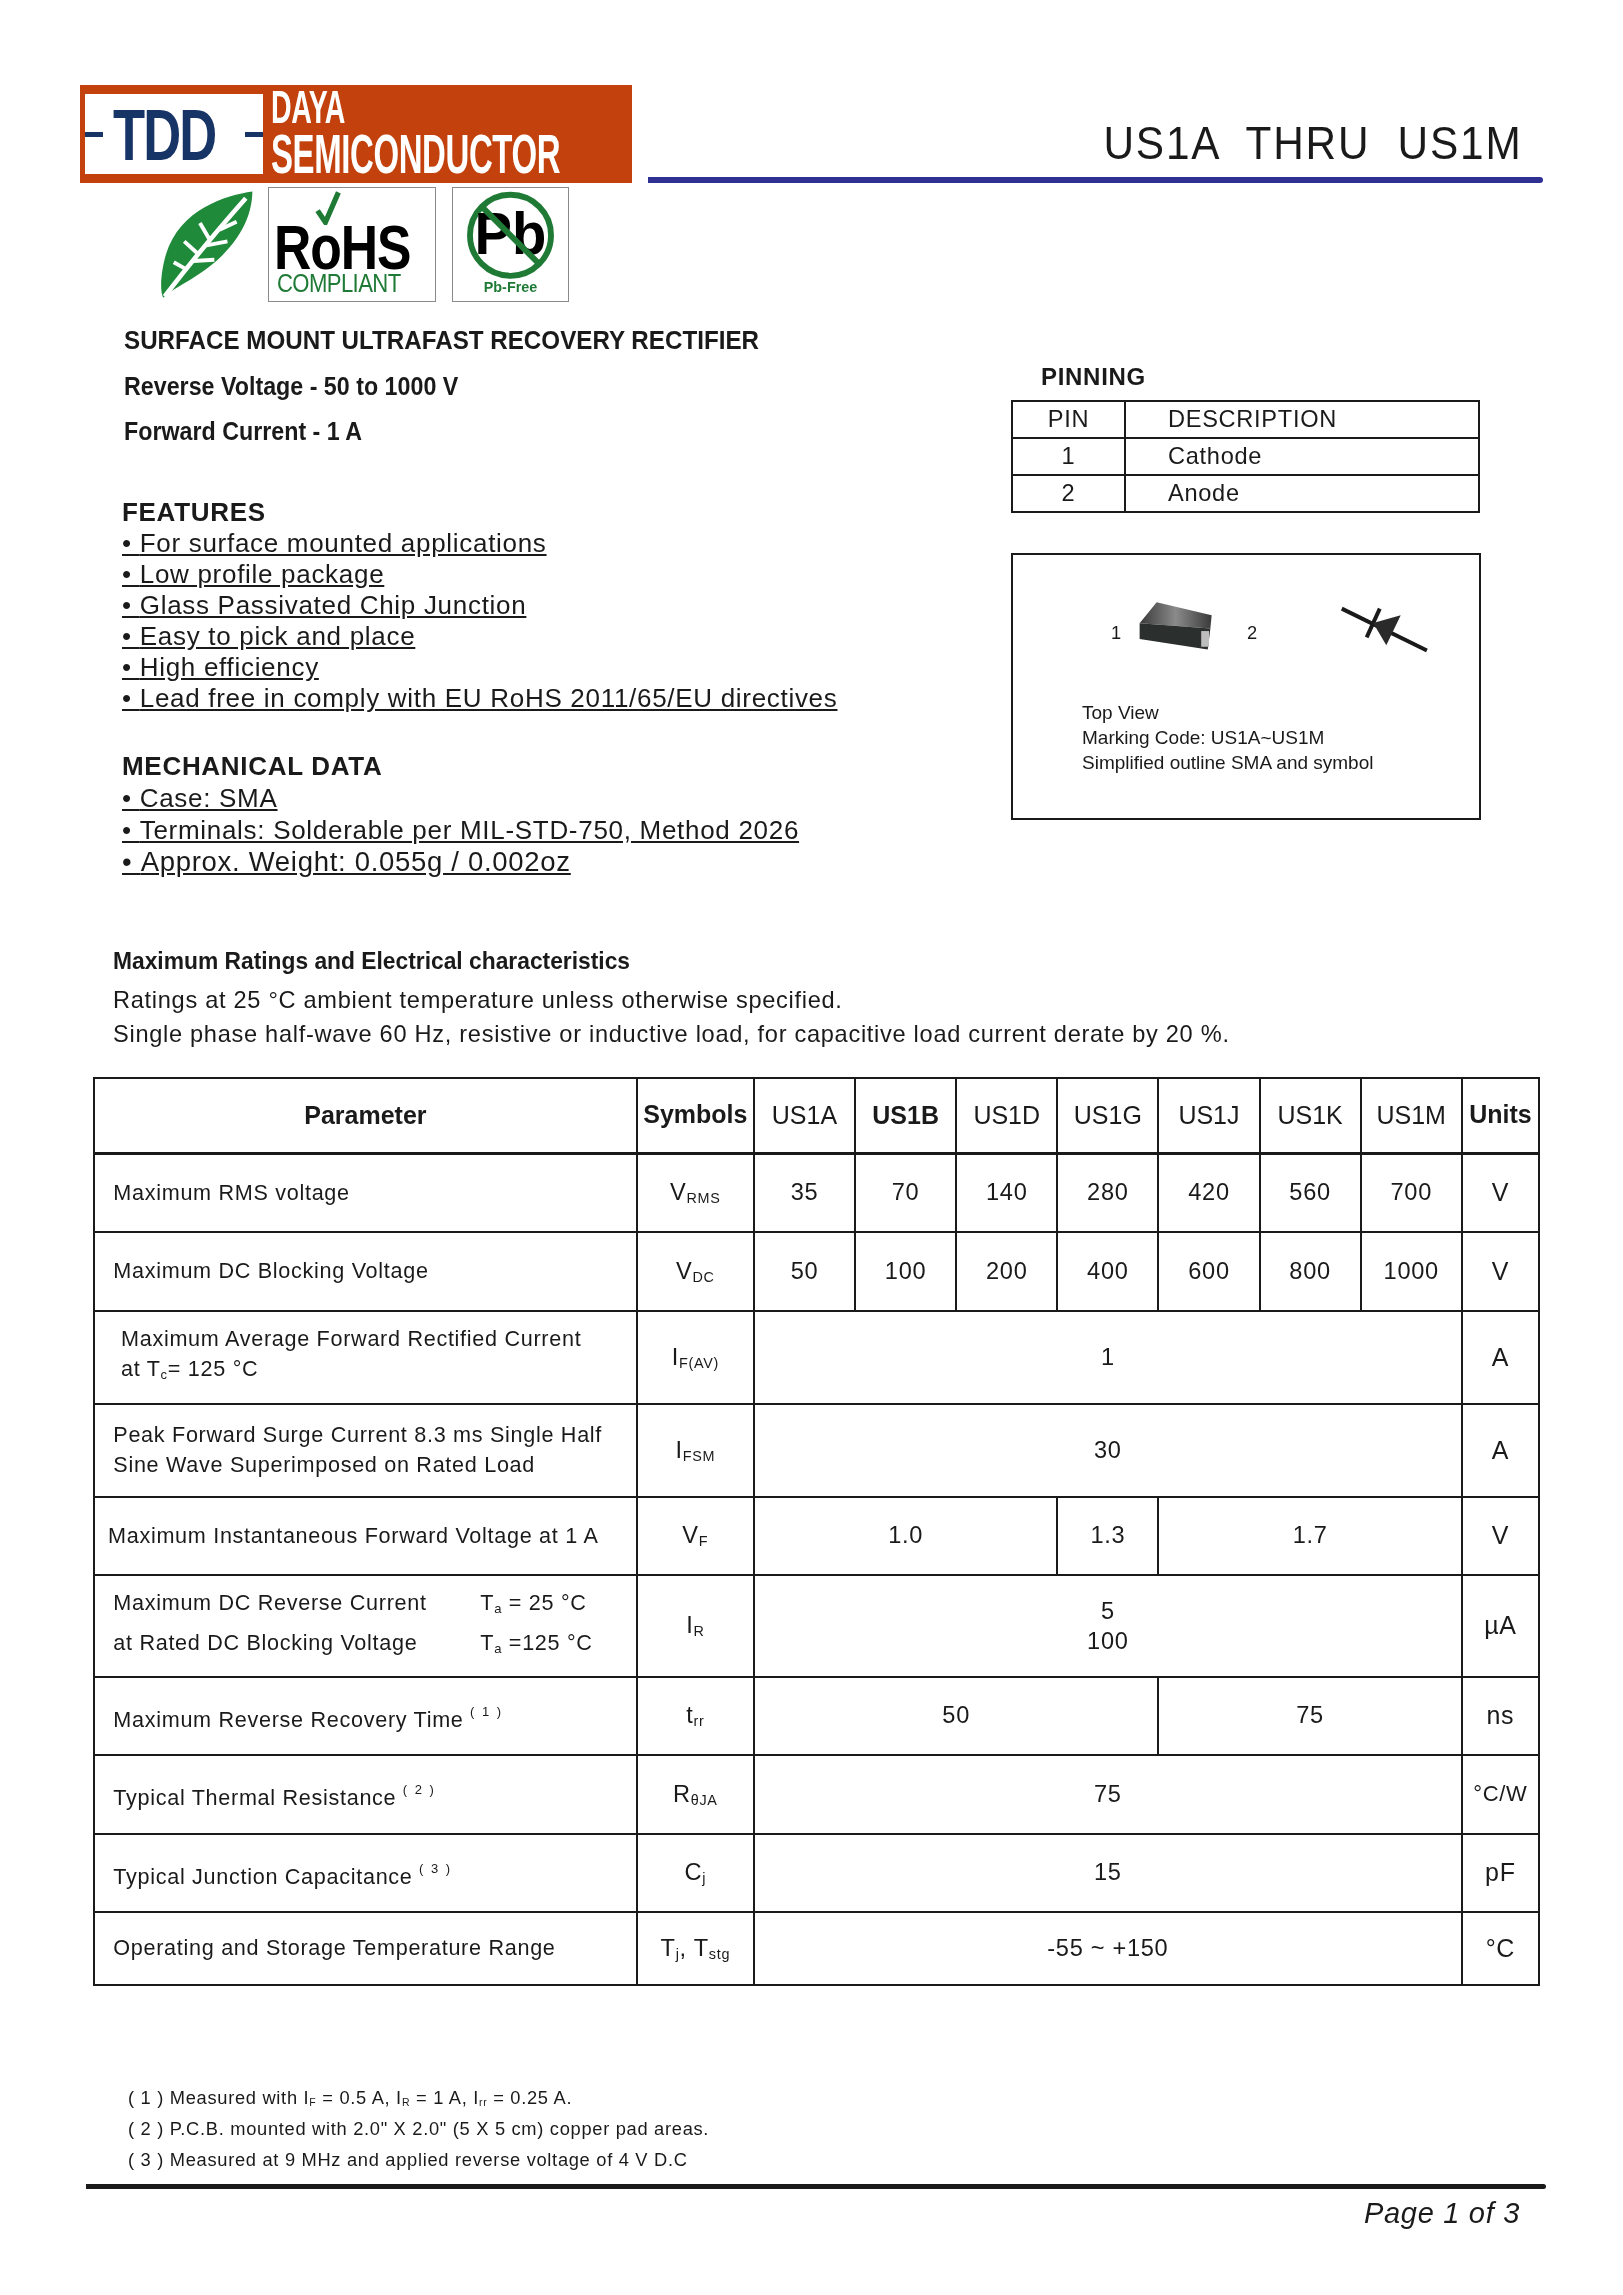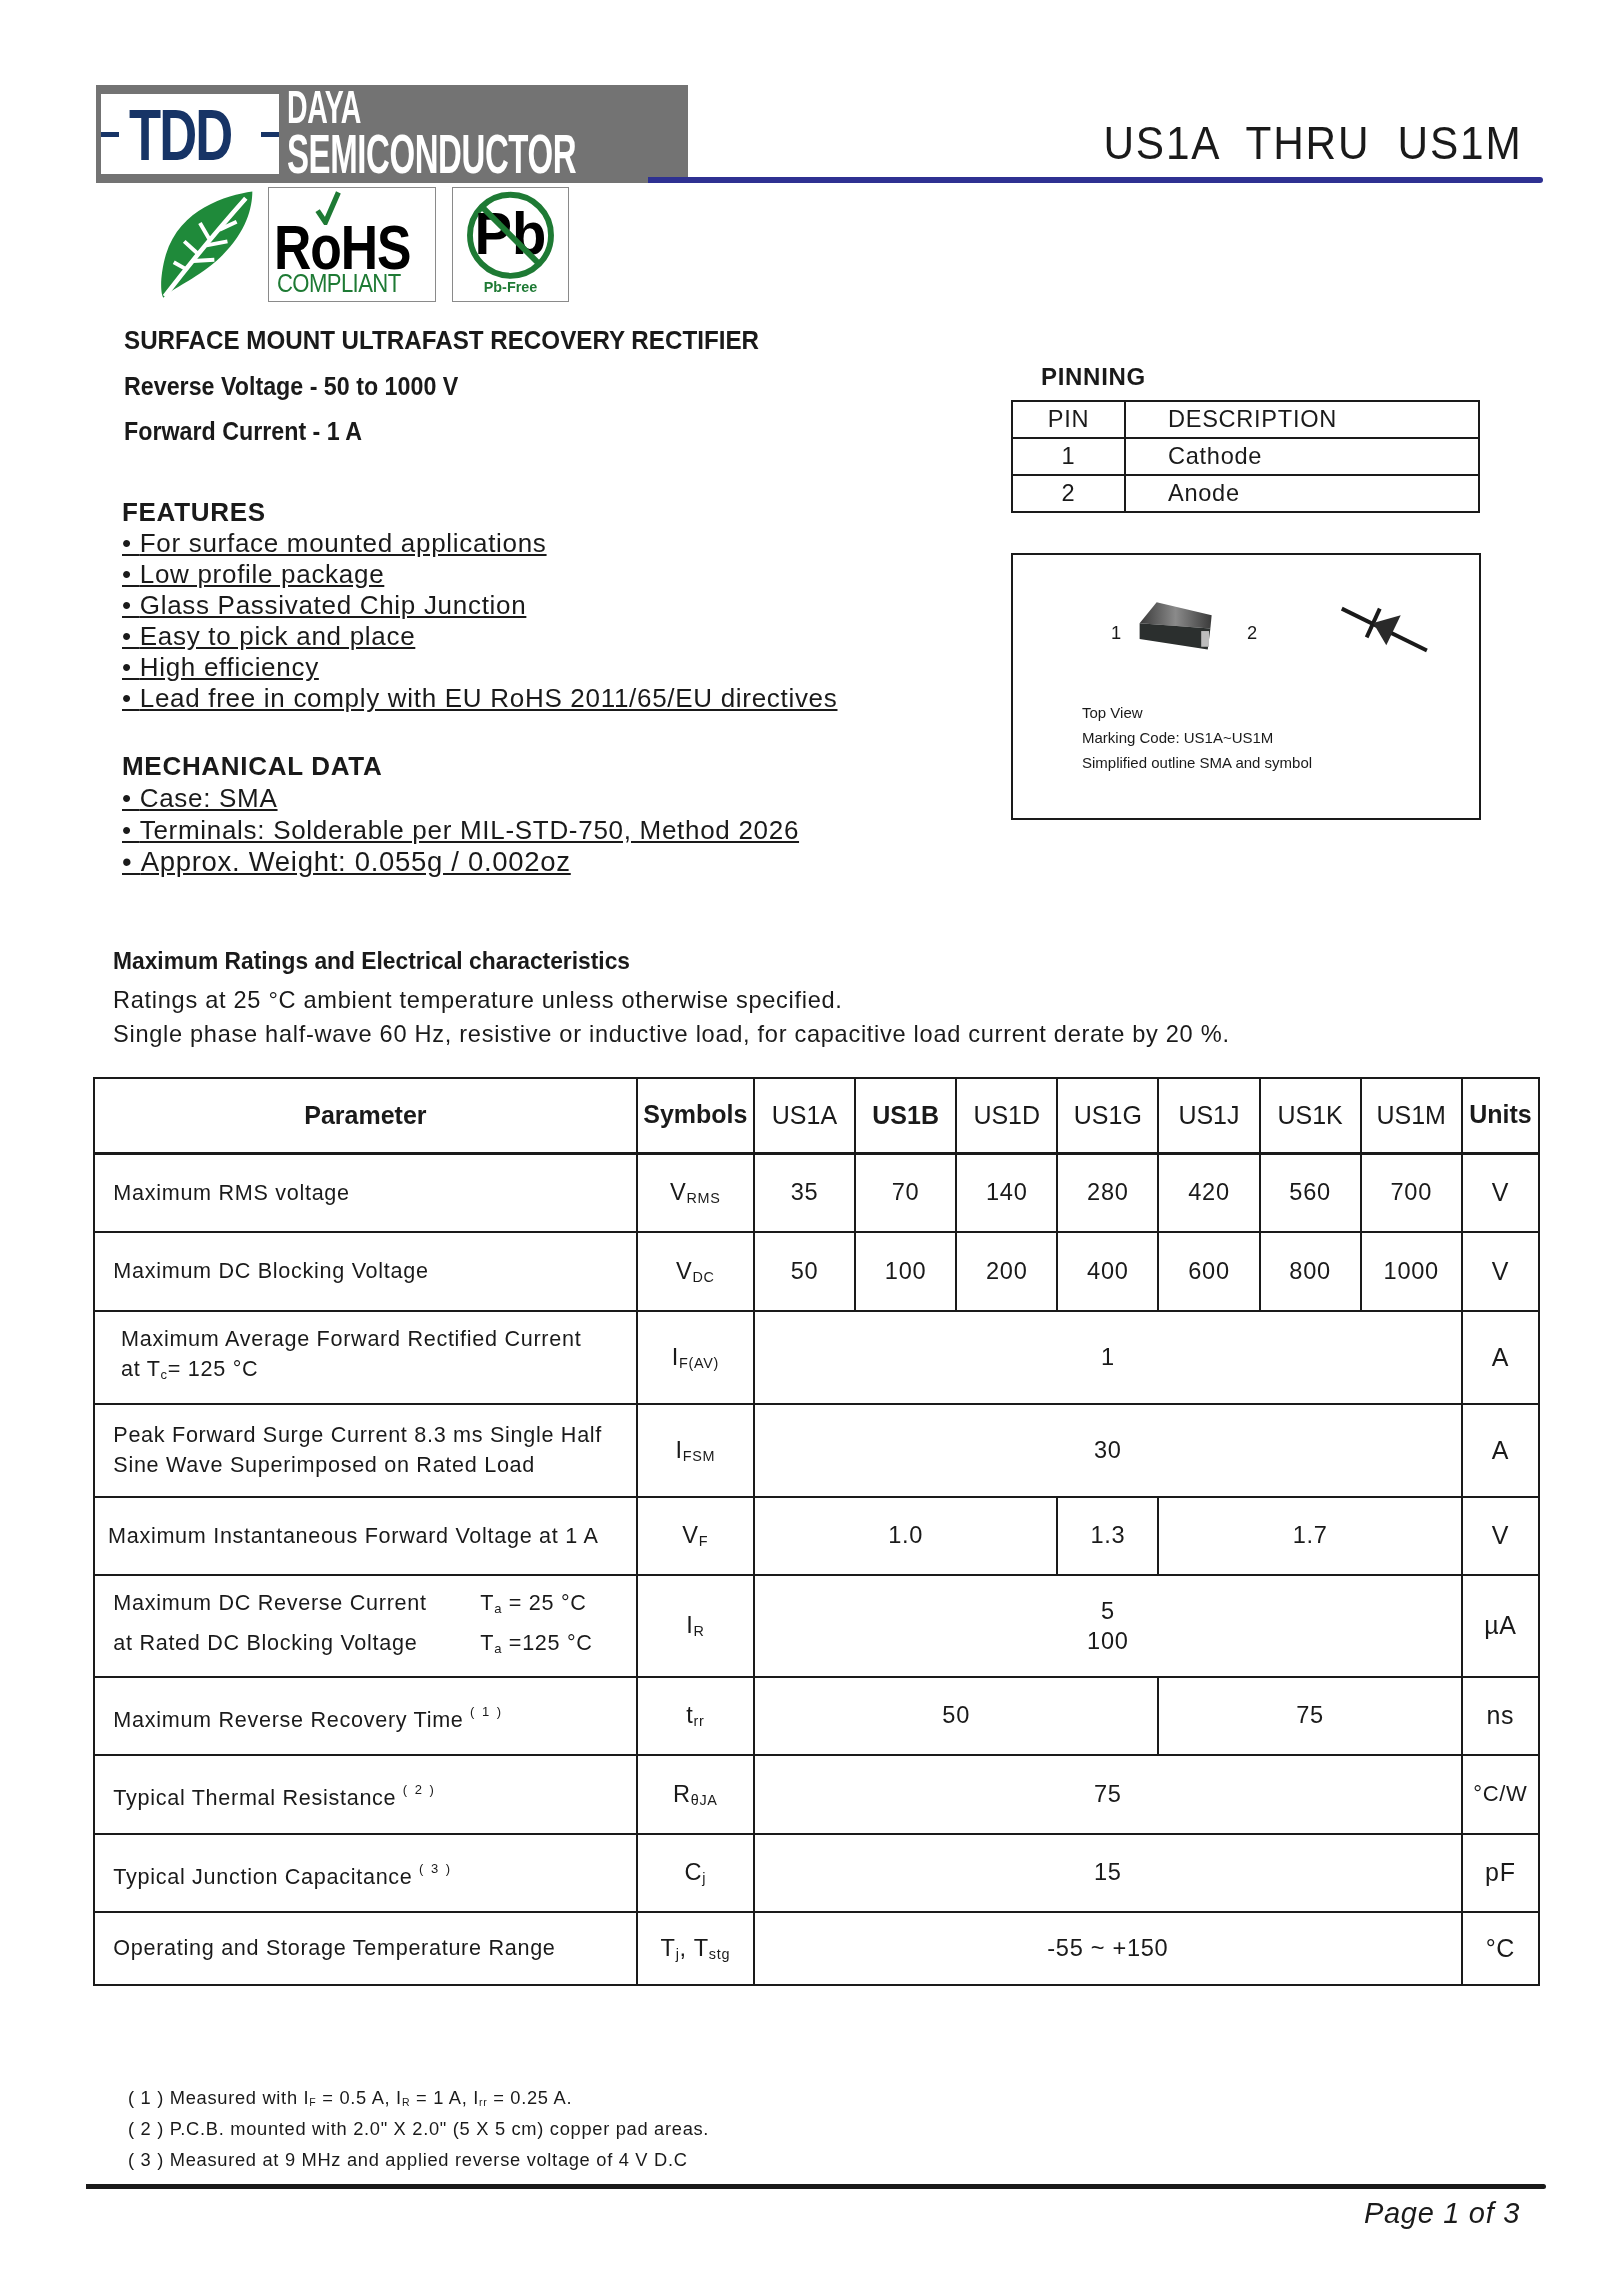--- a/index.html
+++ b/index.html
@@ -1,21 +1,21 @@
 <!DOCTYPE html>
 <html style="font-size:10.5px"><head>
 <meta charset="utf-8">
 <style>
   html, body { margin: 0; padding: 0; background: #ffffff; }
   body { width: 1623px; height: 2295px; position: relative; overflow: hidden;
          font-family: "Liberation Sans", sans-serif; color: #1a1a1a; }
   .abs { position: absolute; }
 
   
-  .logo { left: 96px; top: 85px; width: 552px; height: 98px; background: #737373; padding-left: 40px; }
+  .logo { left: 80px; top: 85px; width: 552px; height: 98px; background: #c2410c; }
   .logo .tdd-box { position: absolute; left: 5.2px; top: 9.2px; width: 178px; height: 80px; background: #fff; }
   .logo .tdd-text { position: absolute; left: 27.5px; top: 3.9px; font: bold 73px/73px "Liberation Sans", sans-serif;
                     color: #173466; letter-spacing: -2.6px; transform: scaleX(0.72); transform-origin: left top; }
   .logo .tdd-line { position: absolute; background: #173466; }
   .logo .daya { position: absolute; left: 191px; top: 1.3px; color: #fff; font: bold 46px/43px "Liberation Sans", sans-serif;
                 transform: scaleX(0.62); transform-origin: left top; letter-spacing: -0.7px; }
   .logo .semi { position: absolute; left: 191px; top: 43px; color: #fff; font: bold 55px/52px "Liberation Sans", sans-serif;
                 transform: scaleX(0.6); transform-origin: left top; letter-spacing: -0.7px; white-space: nowrap; }
   .rule-blue { left: 648px; top: 177px; width: 895px; height: 5.9px; background: #2e3192; border-radius: 0 3.3px 3.3px 0; }
   .doc-title { right: 101px; top: 117px; font-size: 46px; line-height: 52px; letter-spacing: 2px; color: #1a1a1a;
@@ -41,21 +41,21 @@
 
   
   .pin-label { left: 1041px; top: 363px; font-size: 24px; font-weight: bold; letter-spacing: 0.7px; color: #1a1a1a; }
   table.pin { position: absolute; left: 1011px; top: 400px; width: 469px; border-collapse: collapse; }
   table.pin td { border: 2px solid #1a1a1a; height: 35px; font-size: 23.6px; padding: 0; letter-spacing: 0.7px; }
   table.pin td.c1 { width: 111px; text-align: center; }
   table.pin td.c2 { padding-left: 42px; }
 
   .outline-box { left: 1011px; top: 553px; width: 466px; height: 263px; border: 2px solid #1a1a1a; }
   .outline-box .pin-n { position: absolute; font-size: 18.3px; }
-  .outline-box .cap { position: absolute; left: 69px; font-size: 15px; line-height: 25px; white-space: nowrap; }
+  .outline-box .cap { position: absolute; left: 69px; font-size: 19px; line-height: 25px; white-space: nowrap; }
 
   
   .mr-title { left: 113px; top: 947px; font-size: 24px; font-weight: bold; white-space: nowrap; transform: scaleX(0.95); transform-origin: left top; }
   .mr-note { left: 113px; font-size: 23.6px; white-space: nowrap; letter-spacing: 0.7px; }
 
   
   table.spec { position: absolute; left: 93px; top: 1077px; width: 1447px; border-collapse: collapse; table-layout: fixed; }
   table.spec td { border: 2px solid #1a1a1a; text-align: center; vertical-align: middle; font-size: 23.6px; padding: 0; letter-spacing: 0.7px; }
   table.spec tr.hdr td { height: 73px; font-weight: bold; font-size: 25px; letter-spacing: 0; }
   table.spec tr.hdr td.sym, table.spec tr.hdr td.unit-h { vertical-align: top; padding-top: 21px; height: 52px; }

